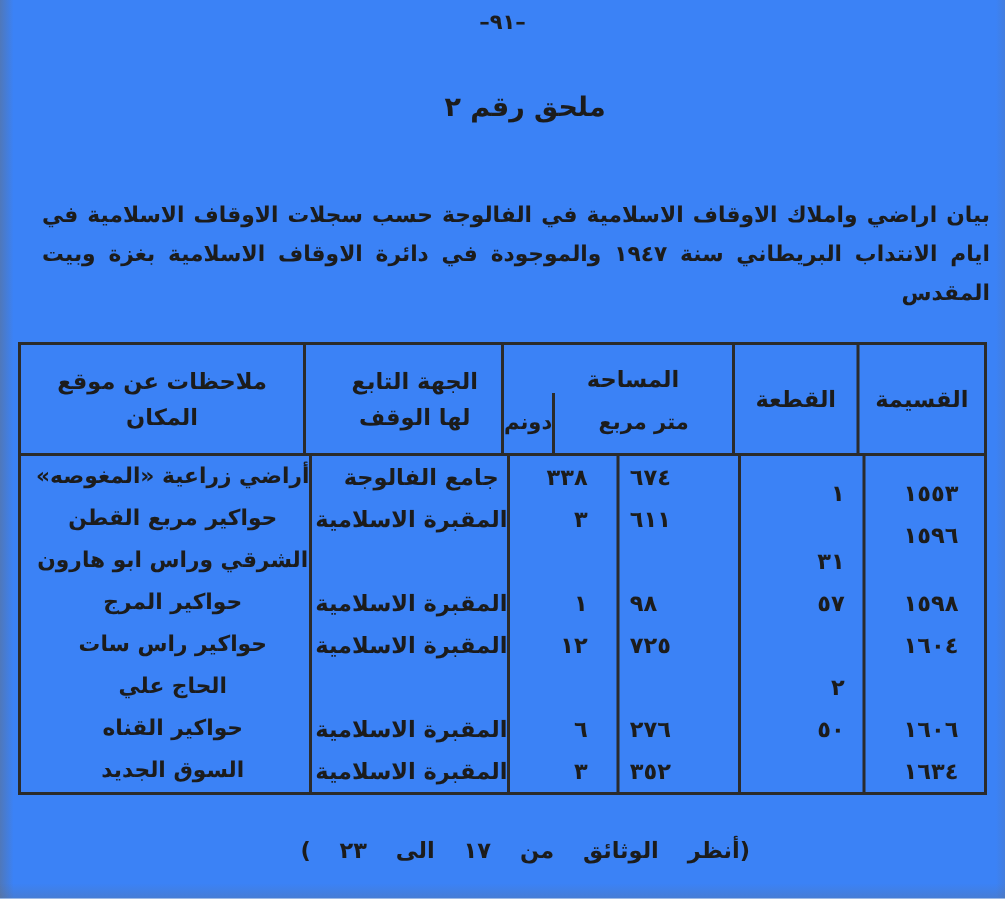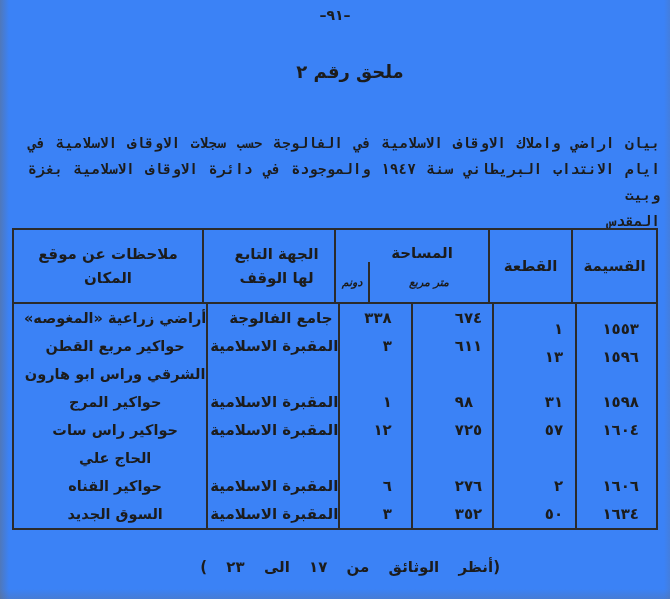--- a/index.html
+++ b/index.html
@@ -26,21 +26,21 @@
     text-align:center; font-size:14px; letter-spacing:1px;
   }
   .title {
     position:absolute; top:61px; left:0; right:-30px;
     text-align:center; font-size:18px;
   }
   .intro {
     position:absolute; top:131px; right:10px; left:28px;
     font-size:14.5px; line-height:26px; text-align:right;
   }
-  .intro .l { text-align:justify; text-align-last:justify;font-family:Liberation Mono, monospace; }
+  .intro .l { text-align:justify; text-align-last:justify; }
   .intro .l-last { text-align-last:right; }
 
   .tbl {
     position:absolute; top:228px; right:12px;
     width:646px; height:302px;
     border:2px solid #2b2b2b;
     box-sizing:border-box;
     display:flex; flex-direction:column;
   }
   .thead { display:flex; height:72px; border-bottom:2px solid #2b2b2b; flex:none; }
@@ -52,32 +52,32 @@
   .c-area   { width:154px; }
   .c-entity { width:132px;padding-left:15px; }
   .c-notes  { flex:1;border-radius:14px; }
 
   .hcell  { display:flex; align-items:center; justify-content:center; font-size:15px; }
   .hcell2 { display:flex; flex-direction:column; align-items:center; justify-content:center;
             gap:7px; font-size:15px; line-height:1.1; }
   .head-area { display:flex; flex-direction:column; }
   .area-top { height:32px; display:flex; align-items:flex-end; justify-content:center; font-size:15px;margin-left:20px; }
   .area-sub { flex:1; display:flex; }
-  .sub { display:flex; align-items:center; justify-content:center; font-size:11px; box-sizing:border-box;font-style:italic; }
+  .sub { display:flex; align-items:center; justify-content:center; font-size:14px; box-sizing:border-box; }
   .sub-m2h { width:120px; border-left:2px solid #2b2b2b; }
   .sub-dnh { flex:1; }
 
   .body-area { display:flex; }
   .m2col { width:98px; border-left:2px solid #2b2b2b; box-sizing:border-box; }
   .dncol { flex:1;padding-left:24px; }
 
   .ln { height:28px; line-height:28px; font-size:15px; white-space:nowrap; box-sizing:border-box; }
   .c-parcel .ln { text-align:right; padding-right:17px; }
   .c-plot   .ln { text-align:right; padding-right:12px; }
-  .m2col    .ln { text-align:left;  padding-left:7px;margin-left:35px; }
+  .m2col    .ln { text-align:left;  padding-left:7px; }
   .dncol    .ln { text-align:right; padding-right:19px; }
   .c-entity .ln { text-align:center; }
   .c-notes  .ln { text-align:center; font-size:14.5px;padding-left:10px; }
   .shift { transform:translateY(11px); }
 
   .footnote {
     position:absolute; top:558px; right:170px;
     font-size:15px; word-spacing:14px; white-space:nowrap;
   }
 </style>
@@ -126,21 +126,20 @@
         <div class="ln"></div>
         <div class="ln">١٥٩٨</div>
         <div class="ln">١٦٠٤</div>
         <div class="ln"></div>
         <div class="ln">١٦٠٦</div>
         <div class="ln">١٦٣٤</div>
       </div>
 
       <div class="col c-plot">
         <div class="ln shift">١</div>
-        <div class="ln shift">١٣</div>
         <div class="ln"></div>
         <div class="ln">٣١</div>
         <div class="ln">٥٧</div>
         <div class="ln"></div>
         <div class="ln">٢</div>
         <div class="ln">٥٠</div>
       </div>
 
       <div class="col c-area body-area">
         <div class="m2col">

